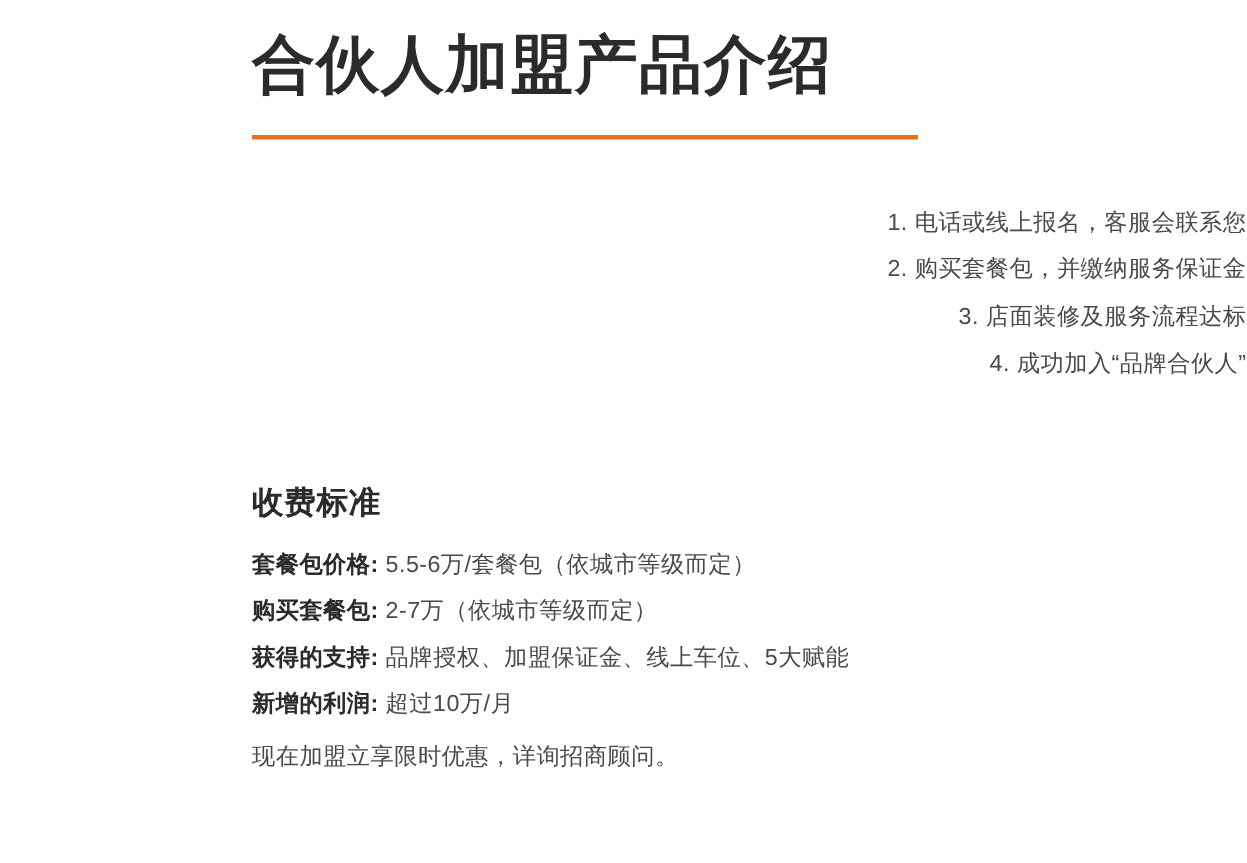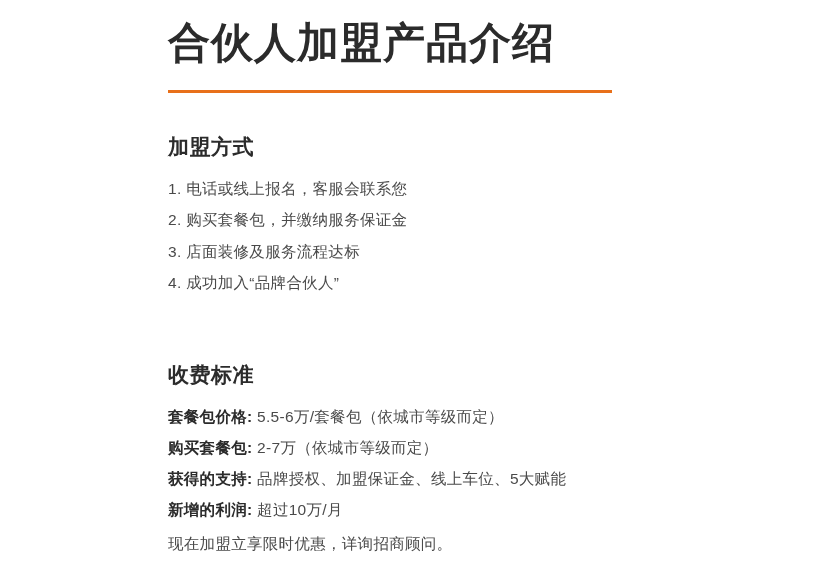--- a/index.html
+++ b/index.html
@@ -55,20 +55,21 @@
     list-style: none;
     margin: 0;
     padding: 0;
   }
   .step-list li {
     font-size: 15.5px;
     color: #4a4a4a;
     line-height: 1.0;
     padding: 8px 0;
     letter-spacing: 0.3px;
+    text-align: right;
   }
   .fee-list {
     margin: 0;
     padding: 0;
     list-style: none;
   }
   .fee-row {
     padding: 7px 0;
     font-size: 15.5px;
     line-height: 1.1;
@@ -93,21 +94,20 @@
 <body>
 
 <div class="page">
 
   <div class="title-block">
     <h1 class="main-title">合伙人加盟产品介绍</h1>
     <div class="title-rule" style="background: rgb(232, 112, 26);"></div>
   </div>
 
   <div class="section first">
-    <h2 class="section-heading">加盟方式</h2>
     <ul class="step-list">
       <li>1. 电话或线上报名，客服会联系您</li>
       <li>2. 购买套餐包，并缴纳服务保证金</li>
       <li>3. 店面装修及服务流程达标</li>
       <li>4. 成功加入“品牌合伙人”</li>
     </ul>
   </div>
 
   <div class="section second">
     <h2 class="section-heading">收费标准</h2>

